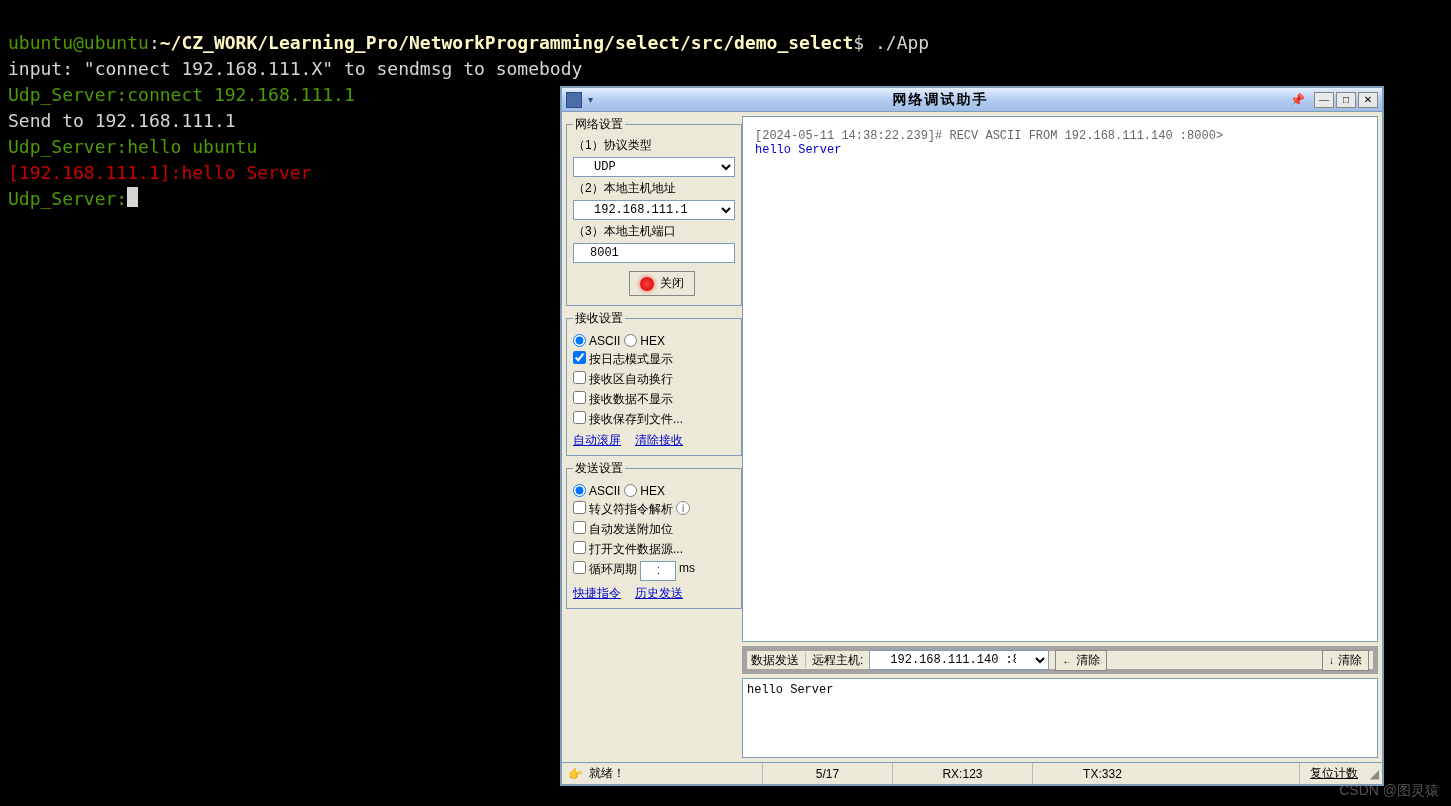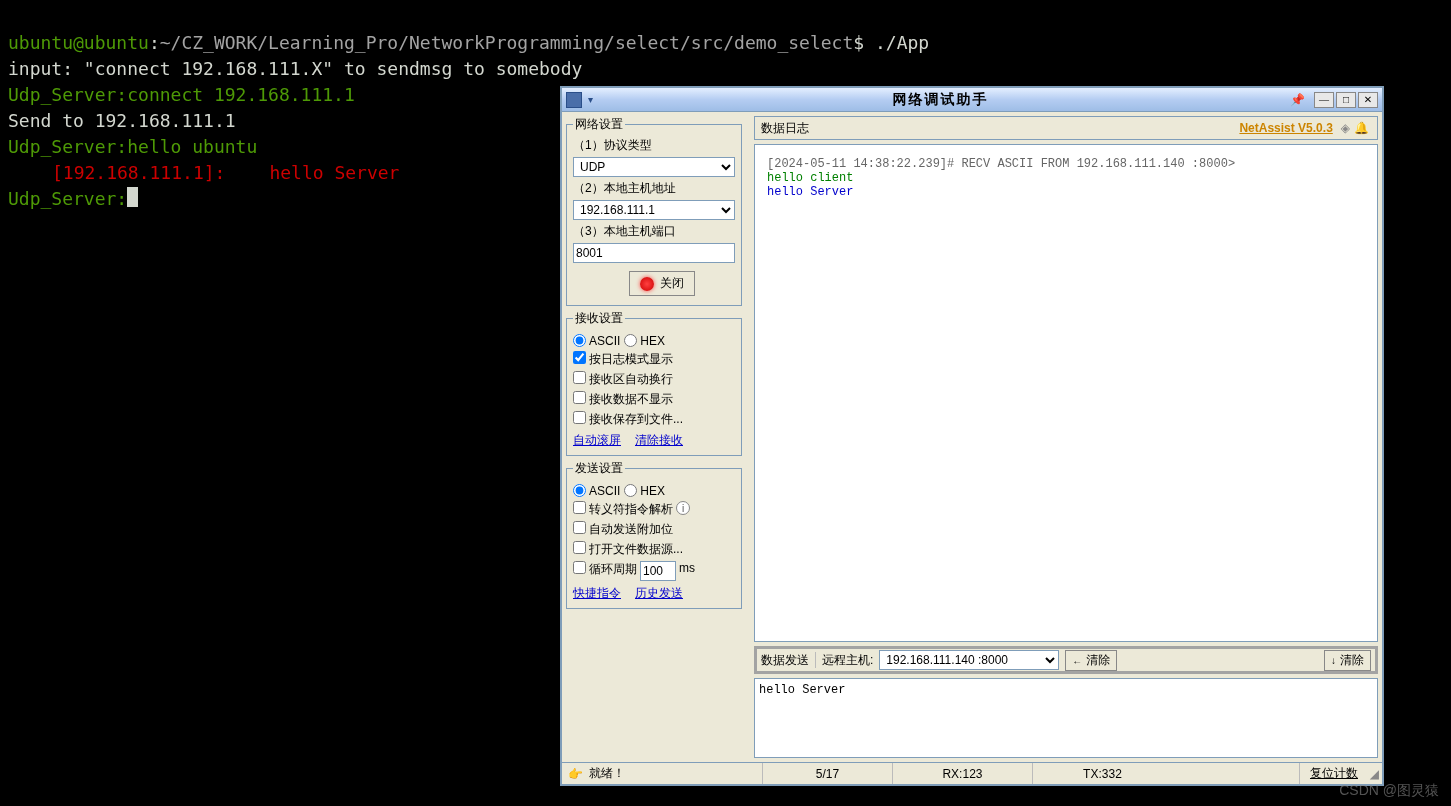--- a/index.html
+++ b/index.html
@@ -9,23 +9,23 @@
   font-family: "Consolas","DejaVu Sans Mono",monospace;
   overflow: hidden;
 }
 .terminal {
   position: absolute; inset: 0;
   background: #000; color: #fff;
   font-size: 18px; line-height: 26px;
   padding: 4px 8px; white-space: pre;
 }
 .t-green { color: #4e9a06; }
-.t-cyan  { color: #a3a3a3; }
+.t-cyan  { color: #fef9c3; font-weight: bold; }
 .t-white { color: #d3d7cf; }
-.t-red   { color: #cc0000; margin-left: 44px; }
+.t-red   { color: #cc0000; }
 .cursor {
   display:inline-block; width:11px; height:20px;
   background:#d3d7cf; vertical-align:-2px;
 }
 
 
 .app-window {
   position: absolute;
   left: 560px; top: 86px;
   width: 824px; height: 700px;
@@ -44,32 +44,32 @@
 .titlebar .sysicon { width:16px; height:16px; background:#4a6ea9; border:1px solid #2a4e89; }
 .titlebar .dd { font-size:10px; color:#2a4e89; }
 .titlebar .title { flex:1; text-align:center; font-weight:bold; color:#000; font-size:14px; letter-spacing:2px;}
 .titlebar .pin { width:20px; text-align:center; color:#2a4e89; }
 .winbtns { display:flex; gap:2px; }
 .winbtn {
   width:20px; height:16px; background:#e8e8e8;
   border:1px solid #888; font-size:10px; line-height:14px;
   text-align:center; font-family:Tahoma;
 }
-.app-body { flex:1; display:flex; gap:12px; padding:4px; min-height:0;}
+.app-body { flex:1; display:flex; gap:0; padding:4px; min-height:0;}
 .left-col { width:176px; display:flex; flex-direction:column; gap:4px;}
 .right-col { flex:1; display:flex; flex-direction:column; gap:4px; min-height:0;}
 fieldset {
   border:1px solid #7f9db9; padding:4px 6px 6px; background:#ece9d8;
 }
 legend { color:#000; padding:0 2px; font-size:12px;}
 .row { margin:3px 0; display:flex; align-items:center; gap:4px;}
 .lbl { font-size:12px; color:#000;}
 select,input[type=text]{
-  font-family:Liberation Sans, sans-serif; font-size:12px;
-  border:1px solid #7f9db9; background:#fff; padding:1px 2px;
+  font-family:Liberation Mono, monospace; font-size:12px;
+  border:1px solid #7f9db9; background:#fff; padding:1px 16px;
   height:20px;
 }
 .full { width:100%; }
 .btn {
   border:1px solid #888; background:#ece9d8;
   padding:3px 10px; font-size:12px; font-family:"SimSun";
   display:inline-flex; align-items:center; gap:6px;margin-left:16px;
 }
 .rec-dot {
   width:14px; height:14px; border-radius:50%;
@@ -95,21 +95,21 @@
 .brand { color:#cc8400; font-weight:bold; text-decoration:underline; font-size:12px; margin-right:6px;}
 .diamond,.bell { color:#888; font-size:12px; margin:0 2px;}
 .logarea {
   flex:1; background:#fff; border:1px solid #7f9db9;
   padding:12px; font-family:"Courier New",monospace; font-size:12px;
   overflow:auto; min-height:0;
 }
 .logarea .l-grey{color:#666;} .logarea .l-green{color:#008000;} .logarea .l-blue{color:#0000cc;}
 .sendbar {
   display:flex; align-items:center; gap:6px;
-  border:3px solid #a3a3a3; background:#ece9d8; padding:2px 4px; height:28px;
+  border:5px solid #a3a3a3; background:#ece9d8; padding:2px 4px; height:28px;
 }
 .sendbar .sbtn { border:1px solid #888;background:#ece9d8;padding:1px 6px;display:flex;align-items:center;gap:4px;font-size:12px;}
 .arrow{font-size:10px;}
 textarea.sendbox{
   flex:1; height:80px; resize:none; font-family:"Courier New",monospace; font-size:12px;
   border:1px solid #7f9db9; padding:4px;
 }
 .sendrow{display:flex;gap:6px;}
 .bigsend{
   width:78px; border:1px dashed #888; background:#ece9d8;
@@ -253,30 +253,22 @@
           <span>ms</span>
         </label>
         <div class="linkrow">
           <a class="linklike">快捷指令</a>
           <a class="linklike">历史发送</a>
         </div>
       </fieldset>
     </div>
 
     <div class="right-col">
-      <div class="loghead">
-        <span class="lt">数据日志</span>
-        <span class="spacer"></span>
-        <a class="brand">NetAssist V5.0.3</a>
-        <span class="diamond">◈</span>
-        <span class="bell">🔔</span>
-      </div>
       <div class="logarea">
         <div class="l-grey">[2024-05-11 14:38:22.239]# RECV ASCII FROM 192.168.111.140 :8000&gt;</div>
-        <div class="l-green">hello client</div>
         <div class="l-blue">hello Server</div>
       </div>
       <div class="sendbar">
         <span>数据发送</span>
         <span style="border-left:1px solid #bbb;height:16px;"></span>
         <span>远程主机:</span>
         <select style="width:180px">
           <option>192.168.111.140 :8000</option>
         </select>
         <button class="sbtn">

